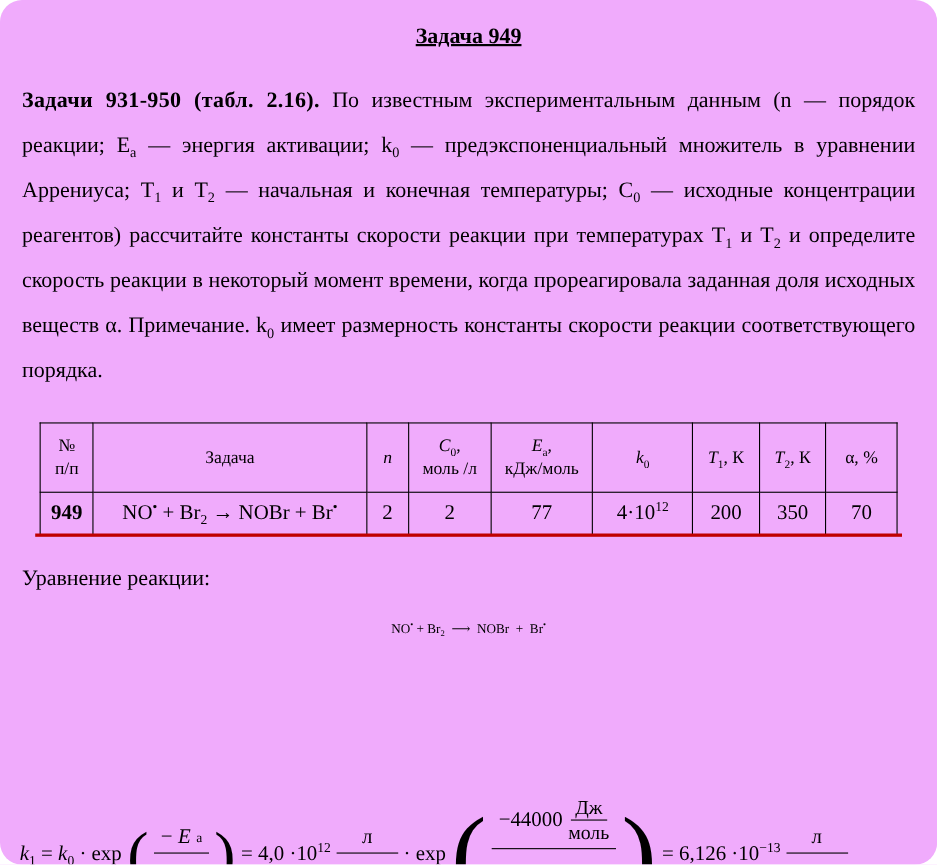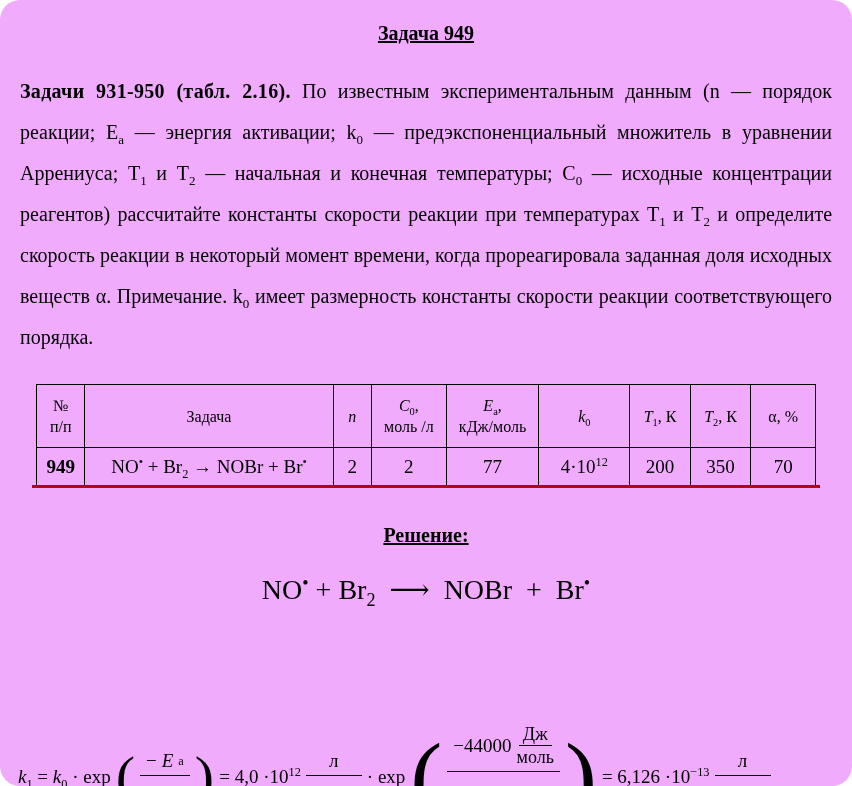--- a/index.html
+++ b/index.html
@@ -54,21 +54,21 @@
     font-size:20px;font-weight:bold;
     text-decoration:underline;
   }
   .eq-label{
     margin:27px 20px 0;
     font-size:20px;
   }
   .reaction{
     margin:26px 0 0;
     text-align:center;
-    font-size:28px;
+    font-size:12px;
   }
   
   .formula{
     position:absolute;left:18px;top:724px;
     display:flex;align-items:center;gap:5px;
     font-size:19px;white-space:nowrap;
   }
   .fitem{display:inline-block;}
   .frac{display:inline-flex;flex-direction:column;align-items:center;}
   .frac .num{
@@ -134,22 +134,22 @@
         <td>4·10<sup>12</sup></td>
         <td>200</td>
         <td>350</td>
         <td>70</td>
       </tr>
     </tbody>
   </table>
 
   <div class="red-line" style="background: rgb(192, 0, 0);"></div>
 
-  <h2 class="solution-heading">Решение:</h2>
 
+  <p class="eq-label">Уравнение реакции:</p>
 
   <div class="reaction">NO<sup>•</sup>&nbsp;+&nbsp;Br<sub>2</sub>&nbsp;&nbsp;⟶&nbsp;&nbsp;NOBr&nbsp;&nbsp;+&nbsp;&nbsp;Br<sup>•</sup></div>
 
 
   <div class="formula">
     <span class="fitem"><i>k</i><sub>1</sub> = <i>k</i><sub>0</sub> · exp</span>
     <span class="paren sm">(</span>
     <span class="frac">
       <span class="num">−<i>E</i><sub>a</sub></span>
       <span class="den"></span>

